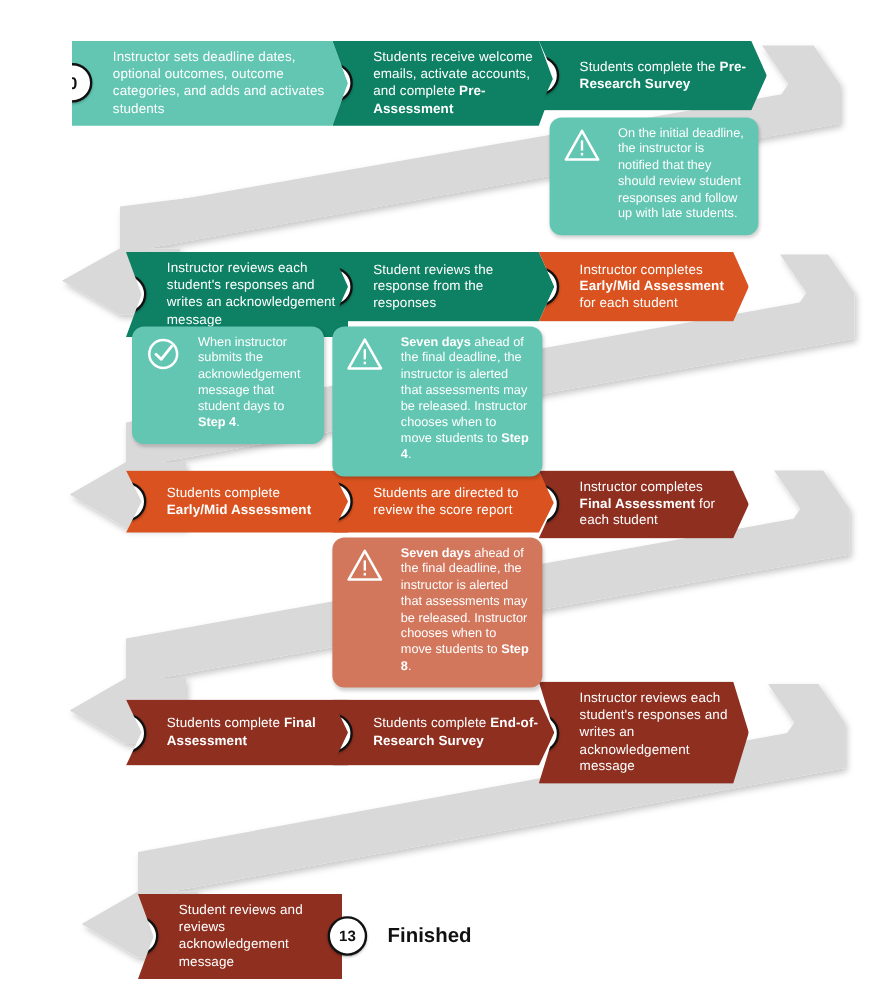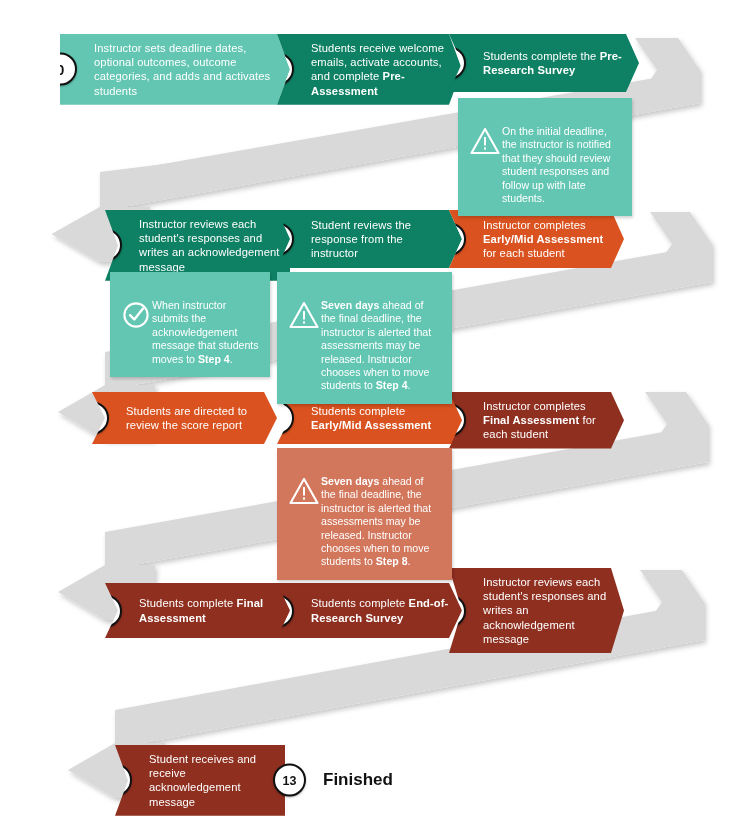--- a/index.html
+++ b/index.html
@@ -71,25 +71,26 @@
     z-index: 6;
     box-shadow: 0 1px 2px rgba(0,0,0,.3);
   }
   .badge.small-num { font-size: 12.5px; }
 
   
   .note {
     position: absolute;
     display: flex;
     align-items: flex-start;
-    gap: 2px;
-    padding: 27px 10px 11px 12px;
+    gap: 15px;
+    padding: 7px 10px 11px 12px;
     color: #ffffff;
     z-index: 4;
     box-shadow: 1px 2px 3px rgba(0,0,0,0.18);
+    border-radius: 10px;
   }
   .n-teal { background: #62c6b2; }
   .n-salmon { background: #d2765c; }
   .note-text { font-size: 10.6px; line-height: 13.4px; max-width: 120px; }
   .note-text b { font-weight: bold; }
   .note-icon { flex: 0 0 auto; margin-top: 2px; }
 
   
   .finished {
     display: flex; align-items: center;
@@ -190,21 +191,21 @@
       <div class="step-text">
         <span>Instructor reviews each student's responses and writes an acknowledgement message</span>
       </div>
     </div>
 
     <div class="step mid c-green" style="width:185px; margin-left:-13px;">
       <div class="badge">
         <span>4</span>
       </div>
       <div class="step-text">
-        <span>Student reviews the response from the instructor</span>
+        <span>Student reviews the response from the responses</span>
       </div>
     </div>
 
     <div class="step last c-orange" style="width:175px; margin-left:-13px;">
       <div class="badge">
         <span>5</span>
       </div>
       <div class="step-text">
         <span>Instructor completes </span><b>Early/Mid Assessment</b><span> for each student</span>
       </div>
@@ -212,54 +213,54 @@
   </div>
 
   <div class="note n-teal" style="left:110px; top:272px; width:160px;">
     <span class="note-icon">
       <svg width="28" height="28" viewBox="0 0 28 28" aria-hidden="true">
         <circle cx="14" cy="14" r="11.6" fill="none" stroke="#ffffff" stroke-width="2.1"></circle>
         <path d="M8 14.2 L12.3 18.4 L21 7.6" fill="none" stroke="#ffffff" stroke-width="2.4" stroke-linecap="round" stroke-linejoin="round"></path>
       </svg>
     </span>
     <div class="note-text">
-      <span>When instructor submits the acknowledgement message that students moves to </span><b>Step 4</b><span>.</span>
+      <span>When instructor submits the acknowledgement message that student days to </span><b>Step 4</b><span>.</span>
     </div>
   </div>
 
   <div class="note n-teal" style="left:277px; top:272px; width:175px;">
     <span class="note-icon">
       <svg width="30" height="28" viewBox="0 0 30 28" aria-hidden="true">
         <path d="M15 2 L28.5 26 L1.5 26 Z" fill="none" stroke="#ffffff" stroke-width="2.1" stroke-linejoin="round"></path>
         <rect x="14" y="10" width="2" height="8.5" fill="#ffffff"></rect>
         <rect x="14" y="20.4" width="2" height="2.2" fill="#ffffff"></rect>
       </svg>
     </span>
     <div class="note-text">
       <b>Seven days</b><span> ahead of the final deadline, the instructor is alerted that assessments may be released. Instructor chooses when to move students to </span><b>Step 4</b><span>.</span>
     </div>
   </div>
 
   <div class="row" style="left:105px; top:392px;">
 
+    <div class="step plainend c-orange" style="width:185px; min-height:52px;">
+      <div class="badge">
+        <span>6</span>
+      </div>
+      <div class="step-text">
+        <span>Students complete </span><b>Early/Mid Assessment</b>
+      </div>
+    </div>
+
     <div class="step mid c-orange" style="width:185px; margin-left:-13px; min-height:52px;">
       <div class="badge">
         <span>7</span>
       </div>
       <div class="step-text">
         <span>Students are directed to review the score report</span>
-      </div>
-    </div>
-
-    <div class="step plainend c-orange" style="width:185px; min-height:52px;">
-      <div class="badge">
-        <span>6</span>
-      </div>
-      <div class="step-text">
-        <span>Students complete </span><b>Early/Mid Assessment</b>
       </div>
     </div>
 
     <div class="step last c-dred" style="width:175px; margin-left:-13px; min-height:52px;">
       <div class="badge">
         <span>8</span>
       </div>
       <div class="step-text">
         <span>Instructor completes </span><b>Final Assessment</b><span> for each student</span>
       </div>
@@ -309,21 +310,21 @@
     </div>
   </div>
 
   <div class="row" style="left:115px; top:745px;">
 
     <div class="step plainend c-dred" style="width:170px; min-height:52px;">
       <div class="badge small-num">
         <span>12</span>
       </div>
       <div class="step-text">
-        <span>Student receives and receive acknowledgement message</span>
+        <span>Student reviews and reviews acknowledgement message</span>
       </div>
     </div>
 
     <div class="step noclip c-none finished" style="width:130px; margin-left:4px; align-self:center;">
       <div class="badge small-num">
         <span>13</span>
       </div>
       <div class="f-label">Finished</div>
     </div>
   </div>

